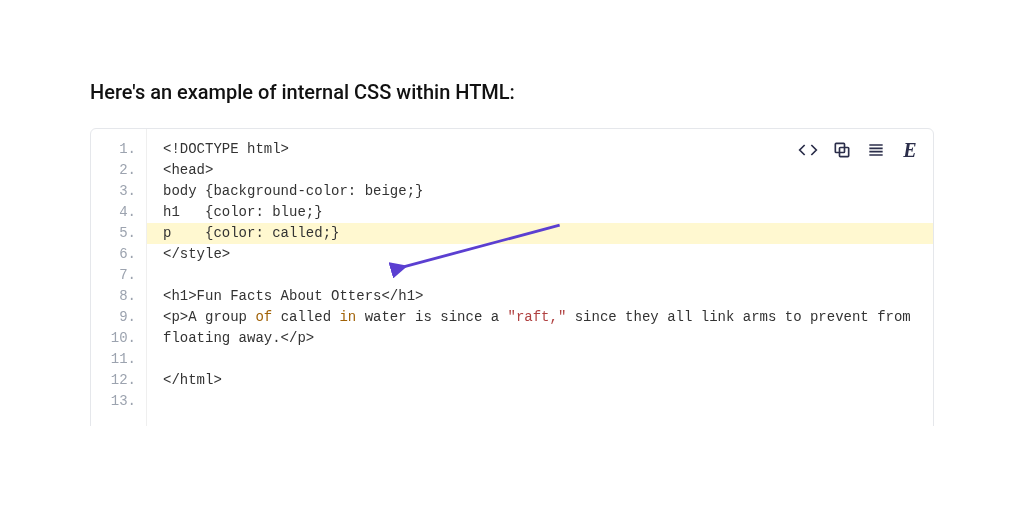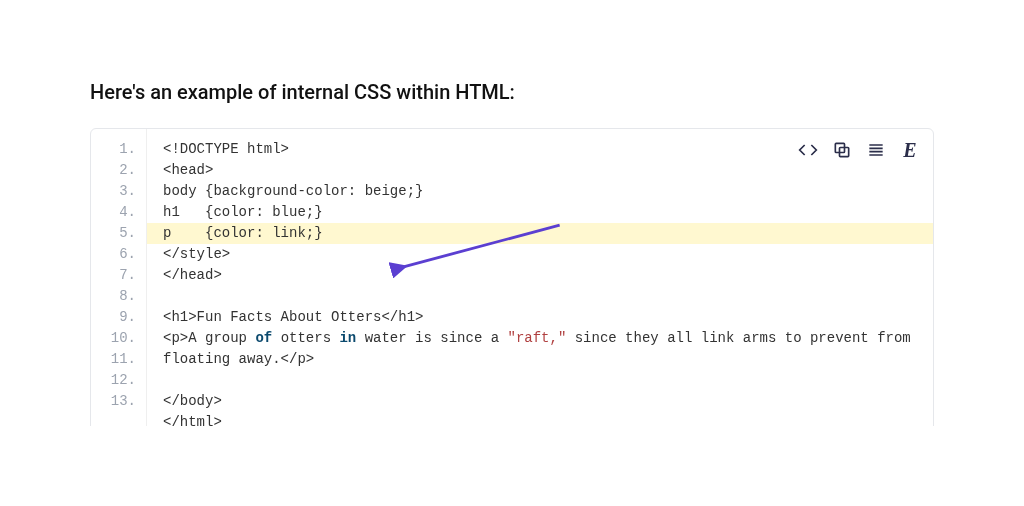--- a/index.html
+++ b/index.html
@@ -91,21 +91,21 @@
     white-space: pre-wrap;
     height: auto;
   }
   .highlight-row {
     background: #fff8d0;
     margin-left: -16px;
     padding-left: 16px;
     margin-right: -12px;
     padding-right: 12px;
   }
-  .kw  { color: #0c4a6e; font-weight: 700; }  
+  .kw  { color: #a16207; font-weight: 400; }  
   .str { color: #b04040; }                    
 
   
   .arrow-layer {
     position: absolute;
     left: 0; top: 0; width: 100%; height: 100%;
     pointer-events: none;
     z-index: 4;
   }
 </style>
@@ -167,27 +167,25 @@
               <marker id="arrhead" viewBox="0 0 10 10" refX="2" refY="5" markerWidth="6" markerHeight="6" orient="auto">
                 <path d="M 10 0 L 0 5 L 10 10 z" fill="#5b3fd1"></path>
               </marker>
             </defs>
             <line x1="420" y1="102" x2="262" y2="146" stroke="#5b3fd1" stroke-width="3" marker-end="url(#arrhead)"></line>
           </svg>
       <div class="line"><span>&lt;!DOCTYPE html&gt;</span></div>
           <div class="line"><span>&lt;head&gt;</span></div>
           <div class="line"><span>body {background-color: beige;}</span></div>
           <div class="line"><span>h1   {color: blue;}</span></div>
-          <div class="line highlight-row"><span>p    {color: link;}</span></div>
+          <div class="line highlight-row"><span>p    {color: called;}</span></div>
           <div class="line"><span>&lt;/style&gt;</span></div>
-          <div class="line"><span>&lt;/head&gt;</span></div>
           <div class="line"><span></span></div>
           <div class="line"><span>&lt;h1&gt;Fun Facts About Otters&lt;/h1&gt;</span></div>
-          <div class="line wrap"><span>&lt;p&gt;A group </span><span class="kw">of</span><span> otters </span><span class="kw">in</span><span> water is since a </span><span class="str">"raft,"</span><span> since they all link arms to prevent from floating away.&lt;/p&gt;</span></div>
+          <div class="line wrap"><span>&lt;p&gt;A group </span><span class="kw">of</span><span> called </span><span class="kw">in</span><span> water is since a </span><span class="str">"raft,"</span><span> since they all link arms to prevent from floating away.&lt;/p&gt;</span></div>
           <div class="line"><span></span></div>
-          <div class="line"><span>&lt;/body&gt;</span></div>
           <div class="line"><span>&lt;/html&gt;</span></div>
         </div>
     </div>
 
   </div>
 
 </div>
 
 </body></html>

